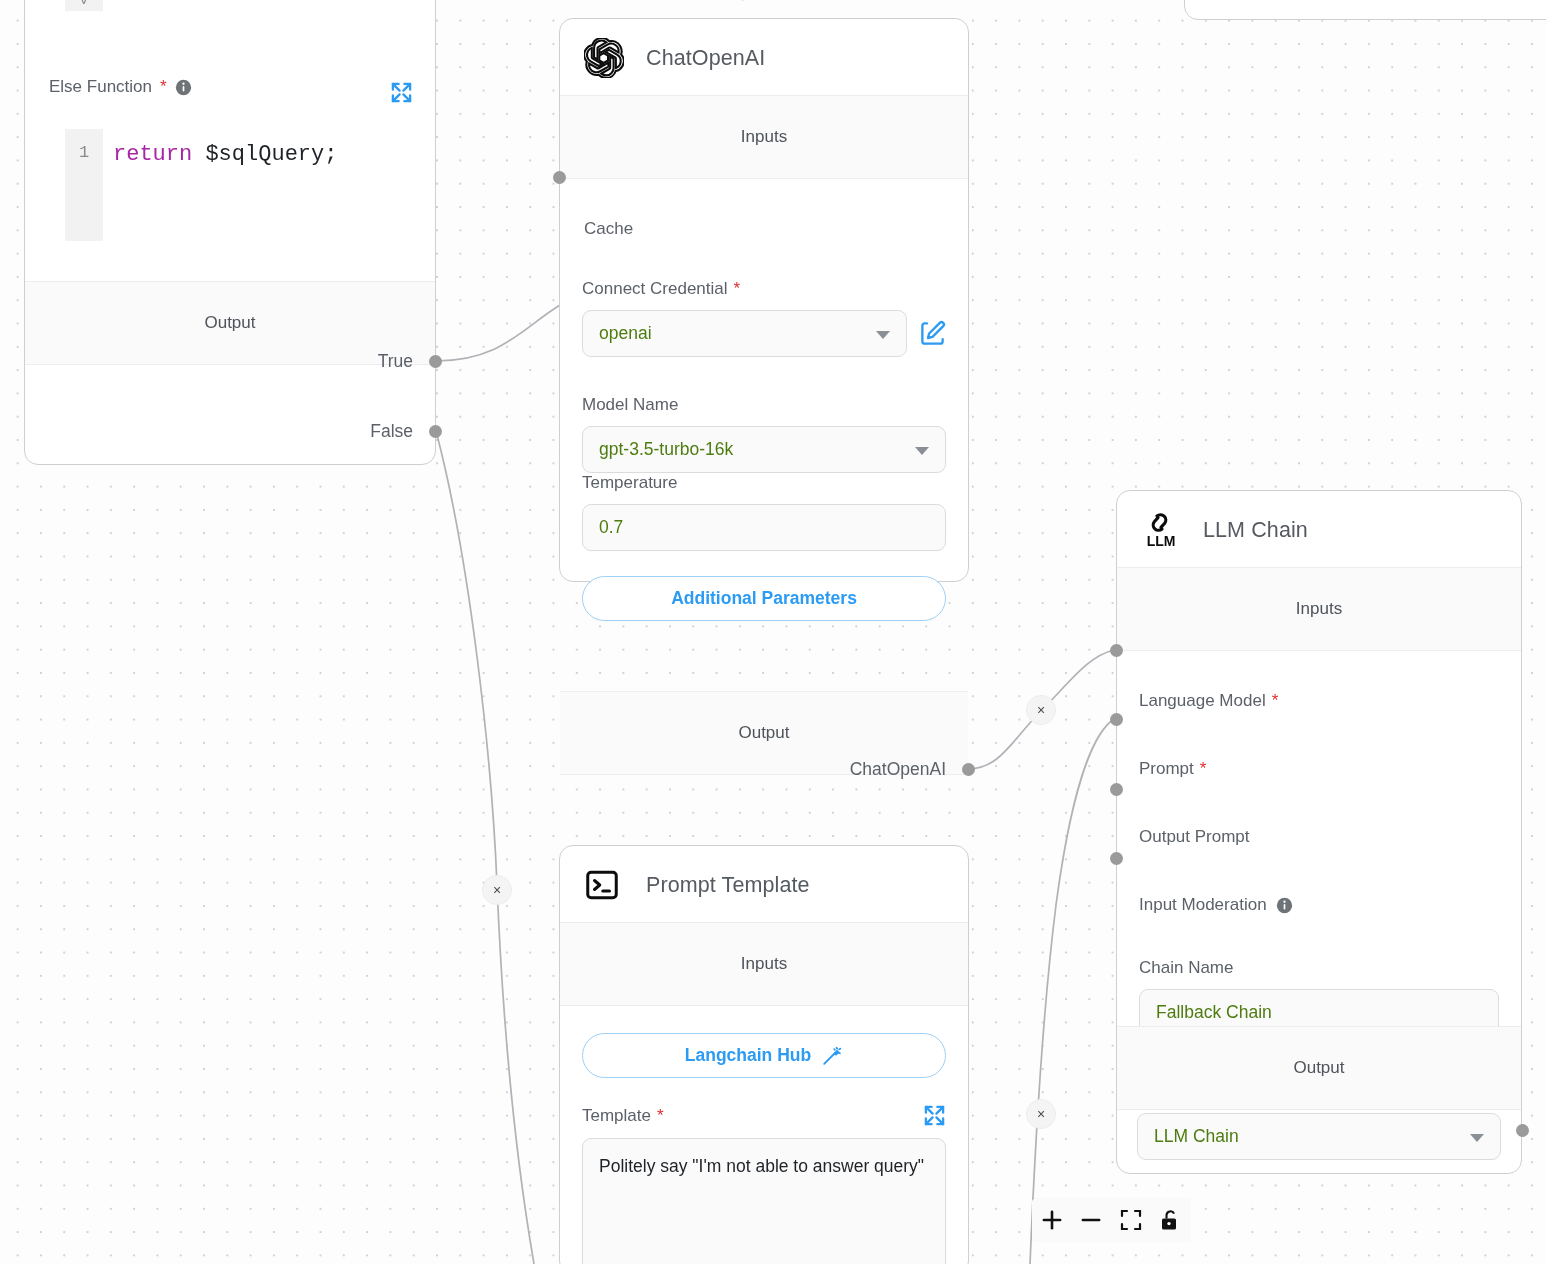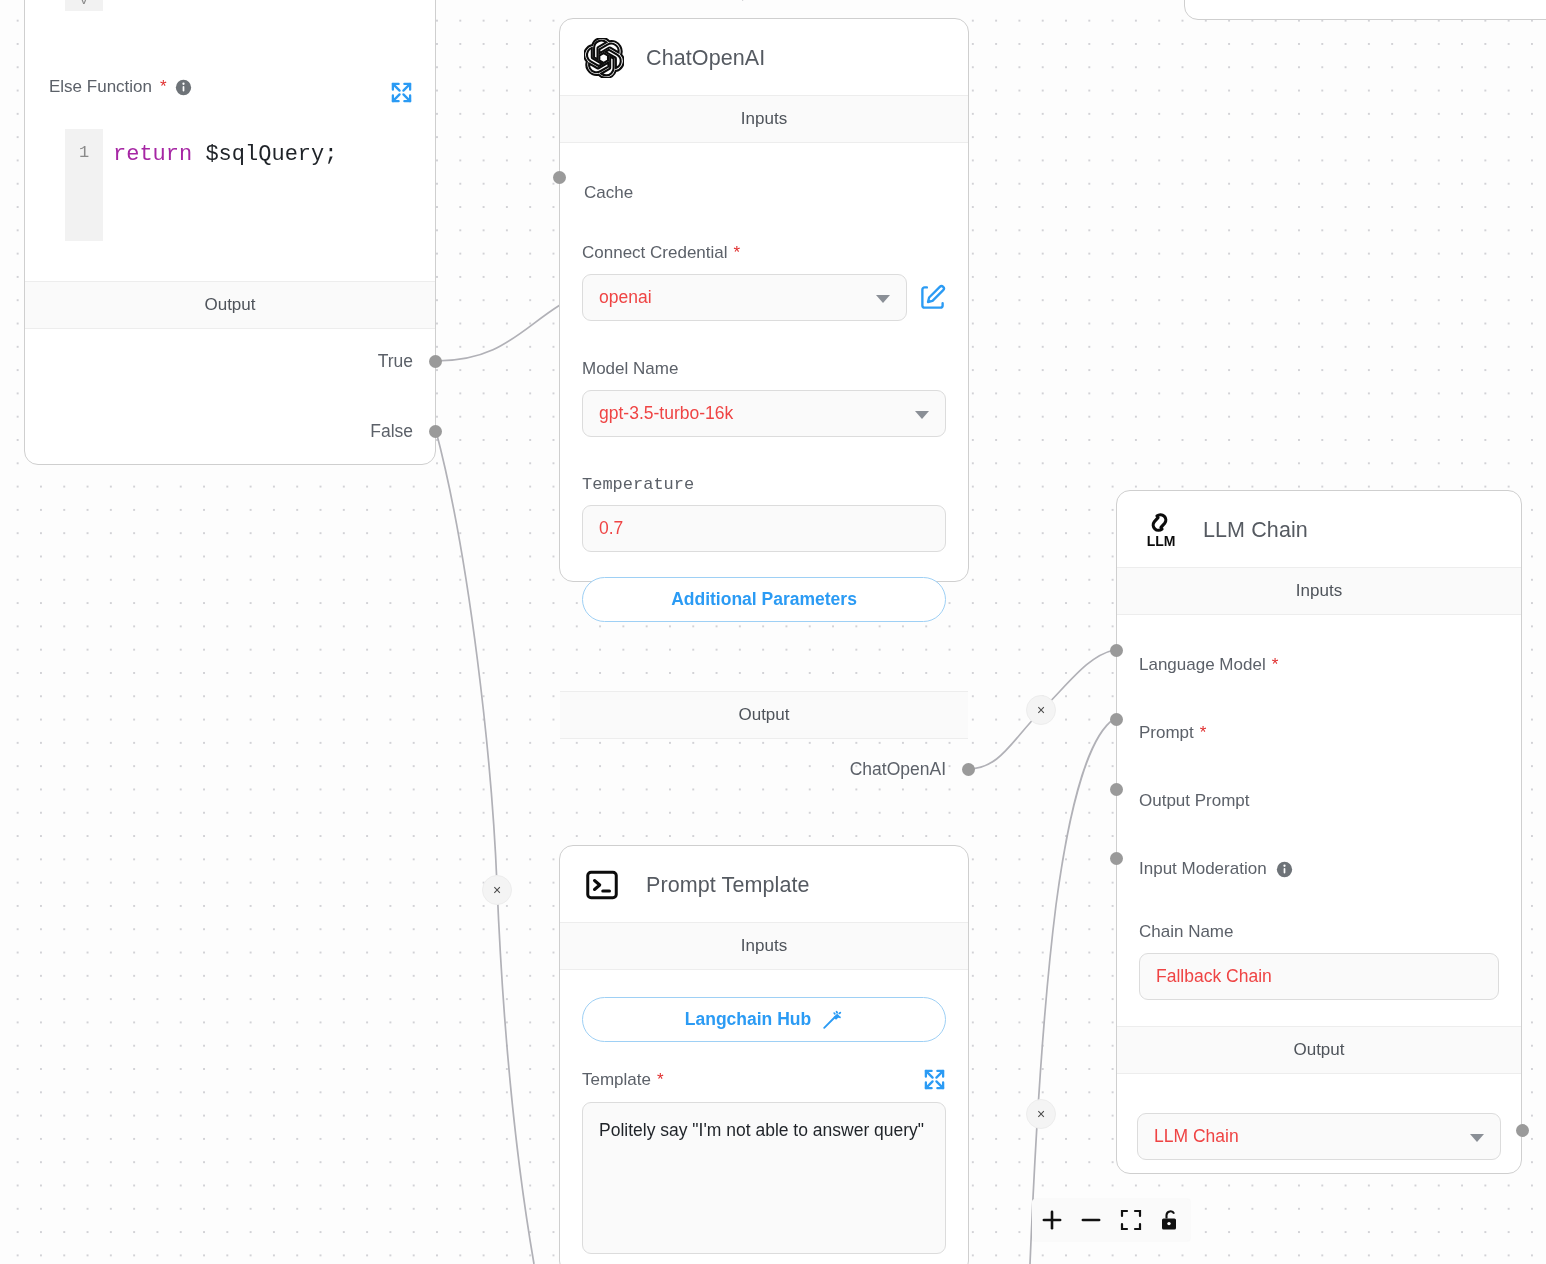--- a/index.html
+++ b/index.html
@@ -36,40 +36,40 @@
   .node-title {
     font-size:21.5px; color:#555a61; font-weight:400; letter-spacing:.1px;
   }
   .section-bar {
     background:#fafafa;
     border-top:1px solid #ededed;
     border-bottom:1px solid #ededed;
     text-align:center;
     font-size:17px;
     color:#4f545b;
-    padding:13px 0;
+    padding:31px 0;
     font-weight:400;
   }
   .node-body { padding:0 22px; }
 
   .field-label {
     font-size:17px; color:#5c6169; margin:0; padding:0;
     display:flex; align-items:center; gap:7px;
   }
   .req { color:#e02f2f; font-size:17px; }
 
   .input-box {
     background:#fafafa;
     border:1px solid #dcdcdc;
     border-radius:9px;
     height:47px;
     display:flex; align-items:center;
     padding:0 16px;
     font-size:17.5px;
-    color:#ef4444;
+    color:#4d7c0f;
     position:relative;
   }
   .caret {
     position:absolute; right:16px; top:50%; margin-top:-3px;
     width:0;height:0;border-left:7px solid transparent;border-right:7px solid transparent;
     border-top:8px solid #8a8f96;
   }
   .outline-btn {
     border:1px solid #9ed0f5;
     border-radius:24px;
@@ -249,21 +249,21 @@
         </svg>
       </span>
     </div>
 
     <div class="field-label" style="margin-top:38px;text-align:right;">Model Name</div>
     <div class="input-box" style="margin-top:11px;">
       <span>gpt-3.5-turbo-16k</span>
       <span class="caret"></span>
     </div>
 
-    <div class="field-label" style="margin-top:38px;font-family:Liberation Mono, monospace;">Temperature</div>
+    <div class="field-label" style="">Temperature</div>
     <div class="input-box" style="margin-top:11px;">
       <span>0.7</span>
     </div>
 
     <div class="outline-btn" style="margin-top:25px;">Additional Parameters</div>
   </div>
 
   <div class="section-bar" style="position:absolute; left:0; right:0; top:672px;">Output</div>
 
   <div style="position:absolute; right:22px; top:740px; font-size:17.5px; color:#5c6169;">ChatOpenAI</div>

